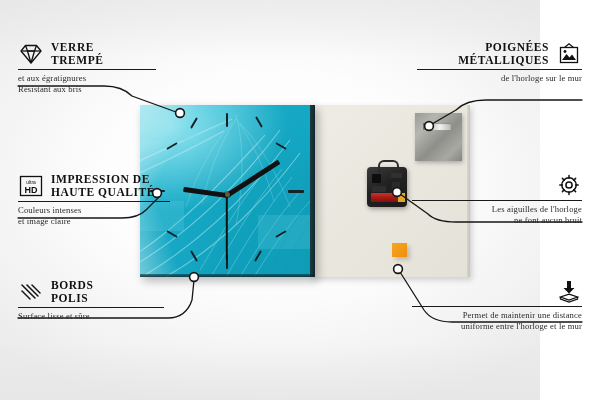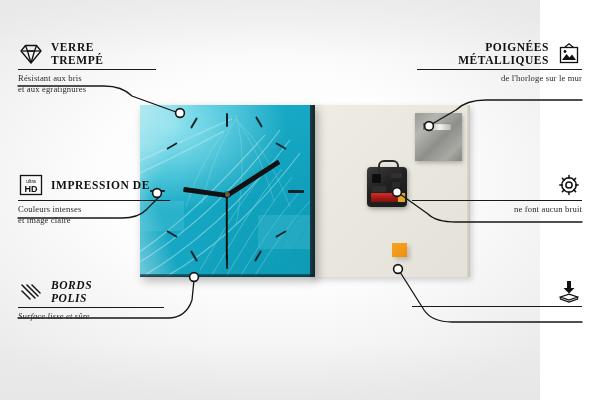--- a/index.html
+++ b/index.html
@@ -211,46 +211,47 @@
           </g>
         </svg>
       </span>
       <span>
         <span class="title" style="display:block">VERRE</span>
         <span class="title" style="display:block">TREMPÉ</span>
       </span>
     </div>
     <div class="rule" style="width:138px;"></div>
     <div class="sub">
+      <div>et aux égratignures</div>
       <div>Résistant aux bris</div>
-      <div>et aux égratignures</div>
     </div>
   </div>
 
   <div class="callout c-left" style="left:18px;top:173px;width:180px;">
     <div class="head">
       <span class="ico">
         <svg width="26" height="24" viewBox="0 0 26 24">
           <rect x="2.5" y="2.5" width="21" height="19" fill="none" stroke="#111" stroke-width="1.3"></rect>
           <text x="13" y="10.2" text-anchor="middle" font-family="Liberation Sans, sans-serif" font-size="5" fill="#111">ultra</text>
           <text x="13" y="18.8" text-anchor="middle" font-family="Liberation Sans, sans-serif" font-size="9" font-weight="bold" fill="#111">HD</text>
         </svg>
       </span>
       <span>
         <span class="title" style="display:block">IMPRESSION DE</span>
+        <span class="title" style="display:block">HAUTE QUALITÉ</span>
       </span>
     </div>
     <div class="rule" style="width:152px;"></div>
     <div class="sub">
       <div>Couleurs intenses</div>
       <div>et image claire</div>
     </div>
   </div>
 
-  <div class="callout c-left" style="left:18px;top:279px;width:165px;font-style:italic;">
+  <div class="callout c-left" style="left:18px;top:279px;width:165px;">
     <div class="head">
       <span class="ico">
         <svg width="26" height="24" viewBox="0 0 26 24">
           <g stroke="#111" stroke-width="1.5" stroke-linecap="round">
             <path d="M4 5 L17 18"></path>
             <path d="M9 5 L20 16"></path>
             <path d="M14 5 L22 13"></path>
             <path d="M4 11 L12 19"></path>
           </g>
         </svg>
@@ -296,30 +297,35 @@
             <circle cx="13" cy="12" r="3.1"></circle>
             <path d="M13 2.6 V5.2 M13 18.8 V21.4 M3.8 12 H6.4 M19.6 12 H22.2
                      M6.4 5.4 L8.3 7.3 M17.7 16.7 L19.6 18.6
                      M19.6 5.4 L17.7 7.3 M8.3 16.7 L6.4 18.6" stroke-linecap="round"></path>
           </g>
         </svg>
       </span>
     </div>
     <div class="rule" style="width:170px;margin-left:auto;"></div>
     <div class="sub">
+      <div>Les aiguilles de l'horloge</div>
       <div>ne font aucun bruit</div>
     </div>
   </div>
 
   <div class="callout c-right" style="left:412px;top:279px;width:170px;">
     <div class="head">
       <span class="ico">
         <svg width="26" height="24" viewBox="0 0 26 24">
           <path d="M11 2 H15 V9 H18.5 L13 14.5 L7.5 9 H11 Z" fill="#111"></path>
           <path d="M13 15.2 L21.5 18 L13 21 L4.5 18 Z" fill="none" stroke="#111" stroke-width="1.3"></path>
           <path d="M4.5 18 V20 L13 23 L21.5 20 V18" fill="none" stroke="#111" stroke-width="1.3"></path>
         </svg>
       </span>
     </div>
     <div class="rule" style="width:170px;margin-left:auto;"></div>
+    <div class="sub">
+      <div>Permet de maintenir une distance</div>
+      <div>uniforme entre l'horloge et le mur</div>
+    </div>
   </div>
 
 </div>
 
 </body></html>

